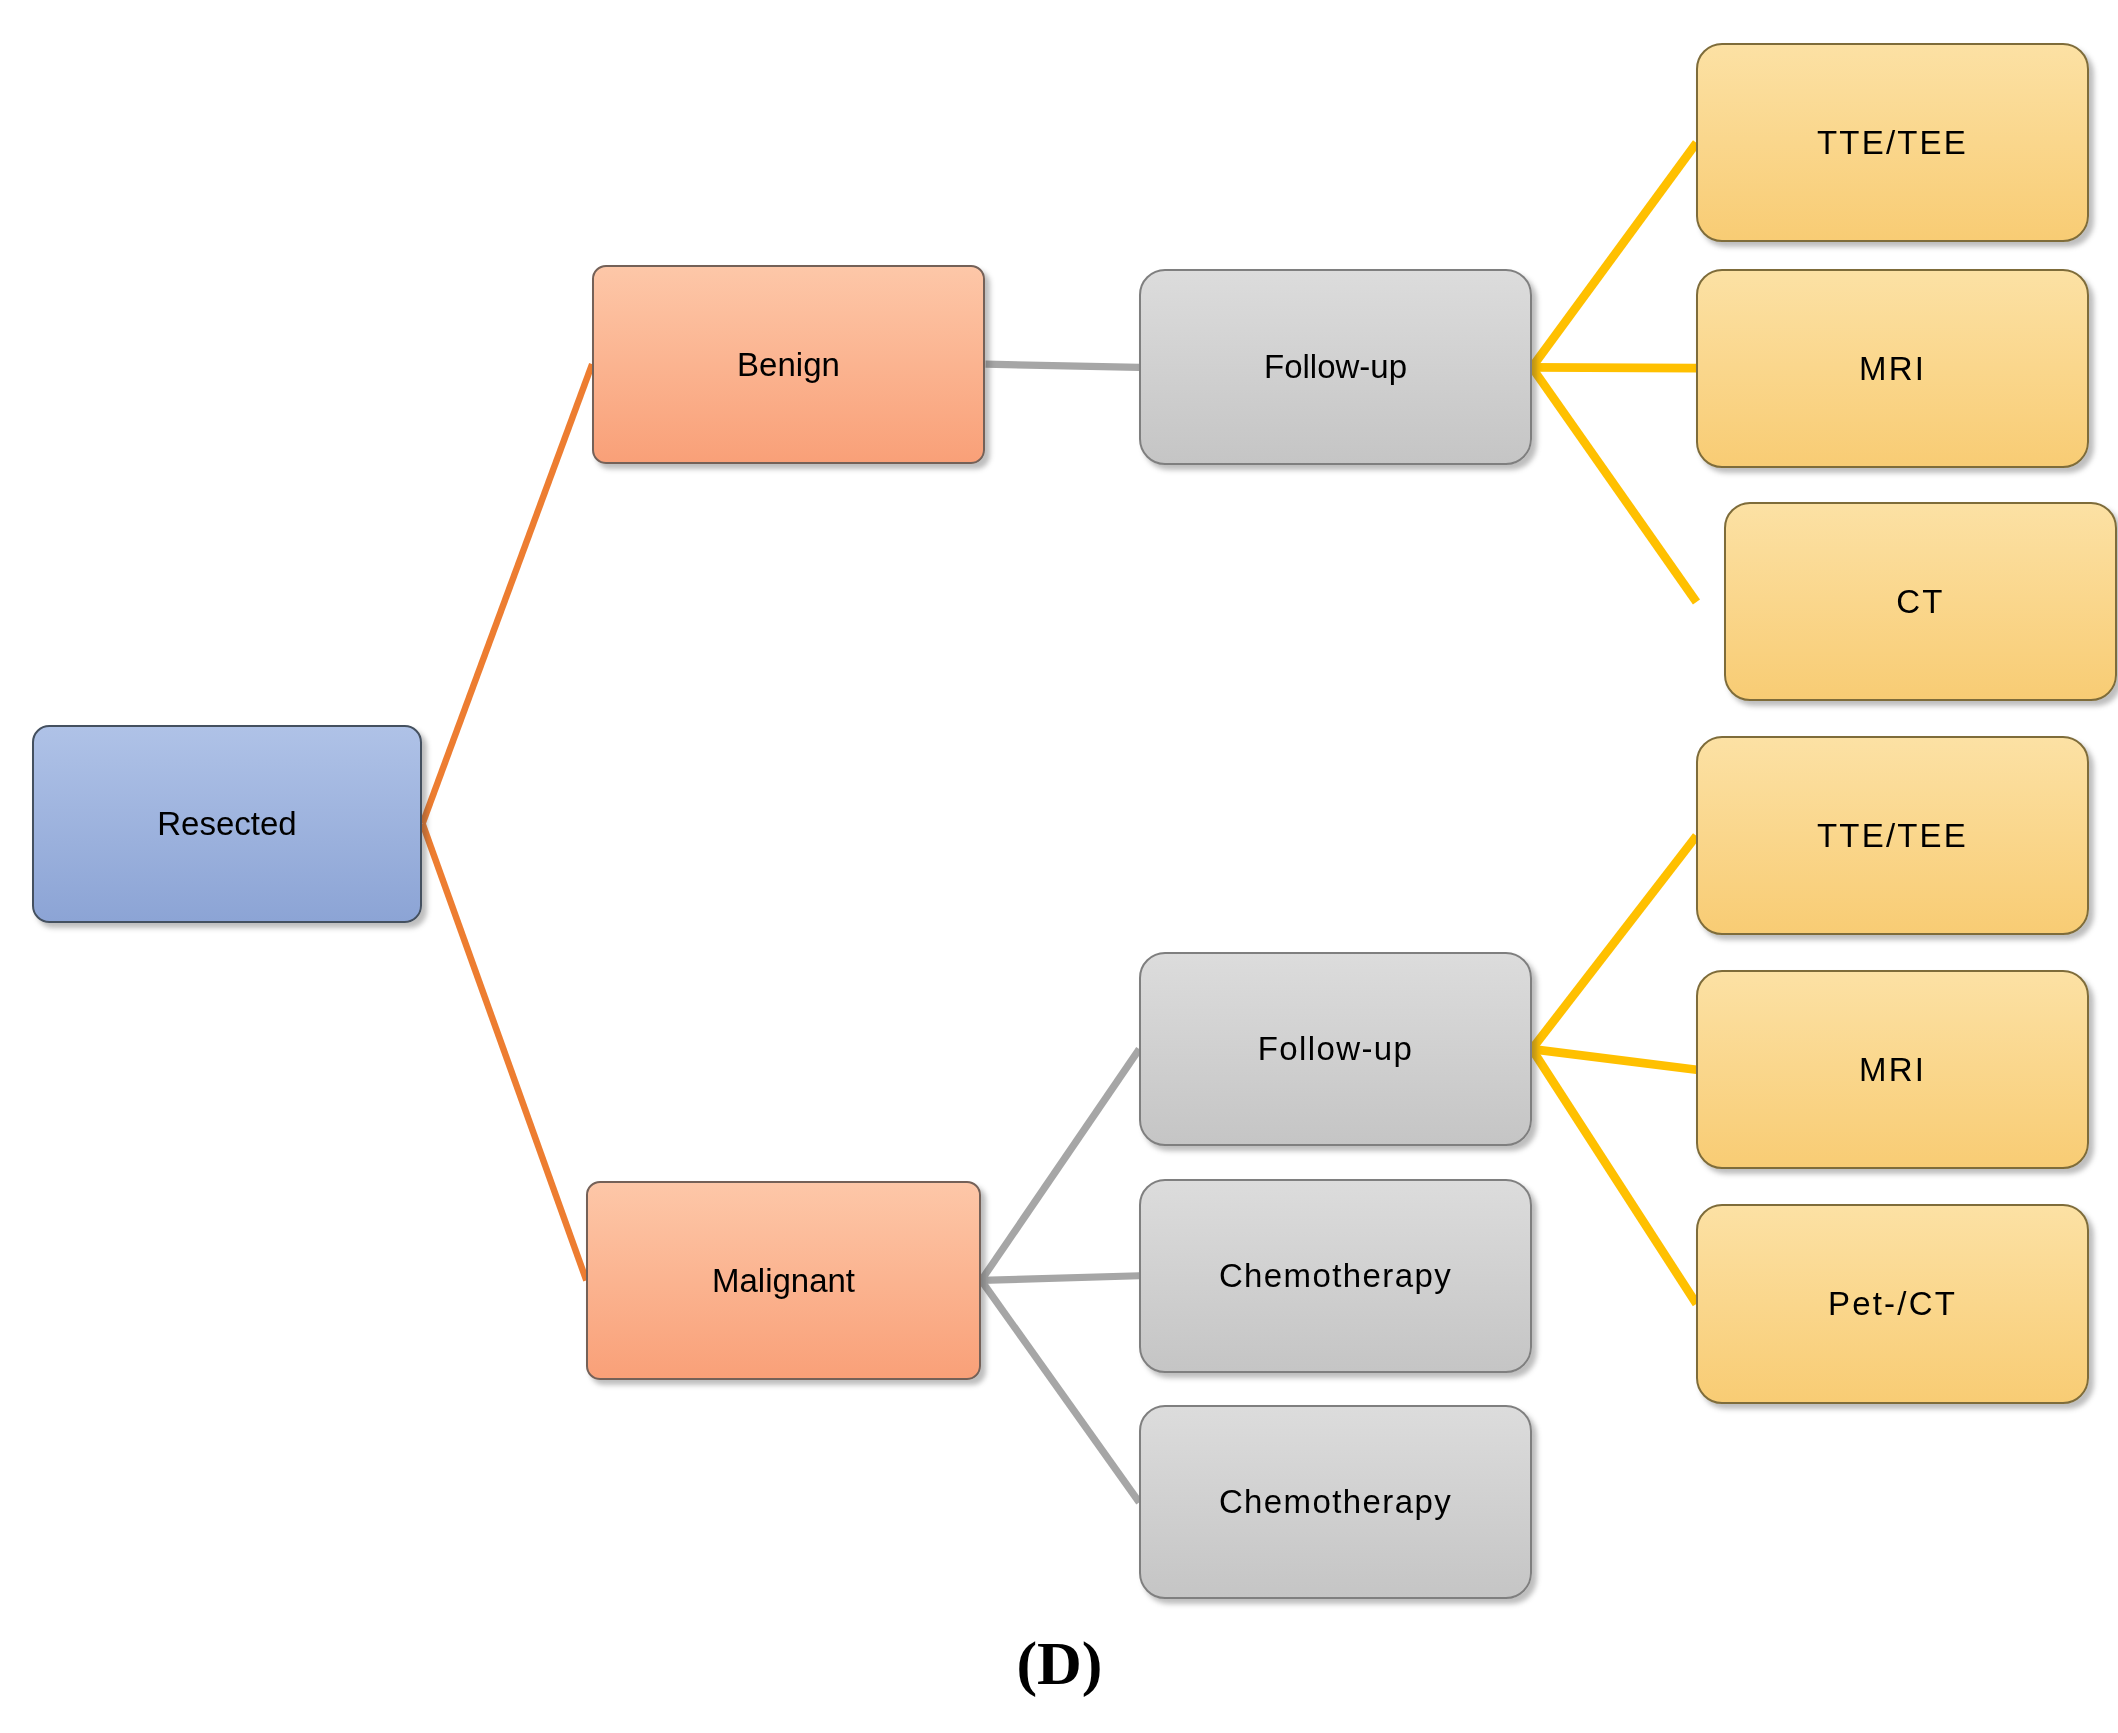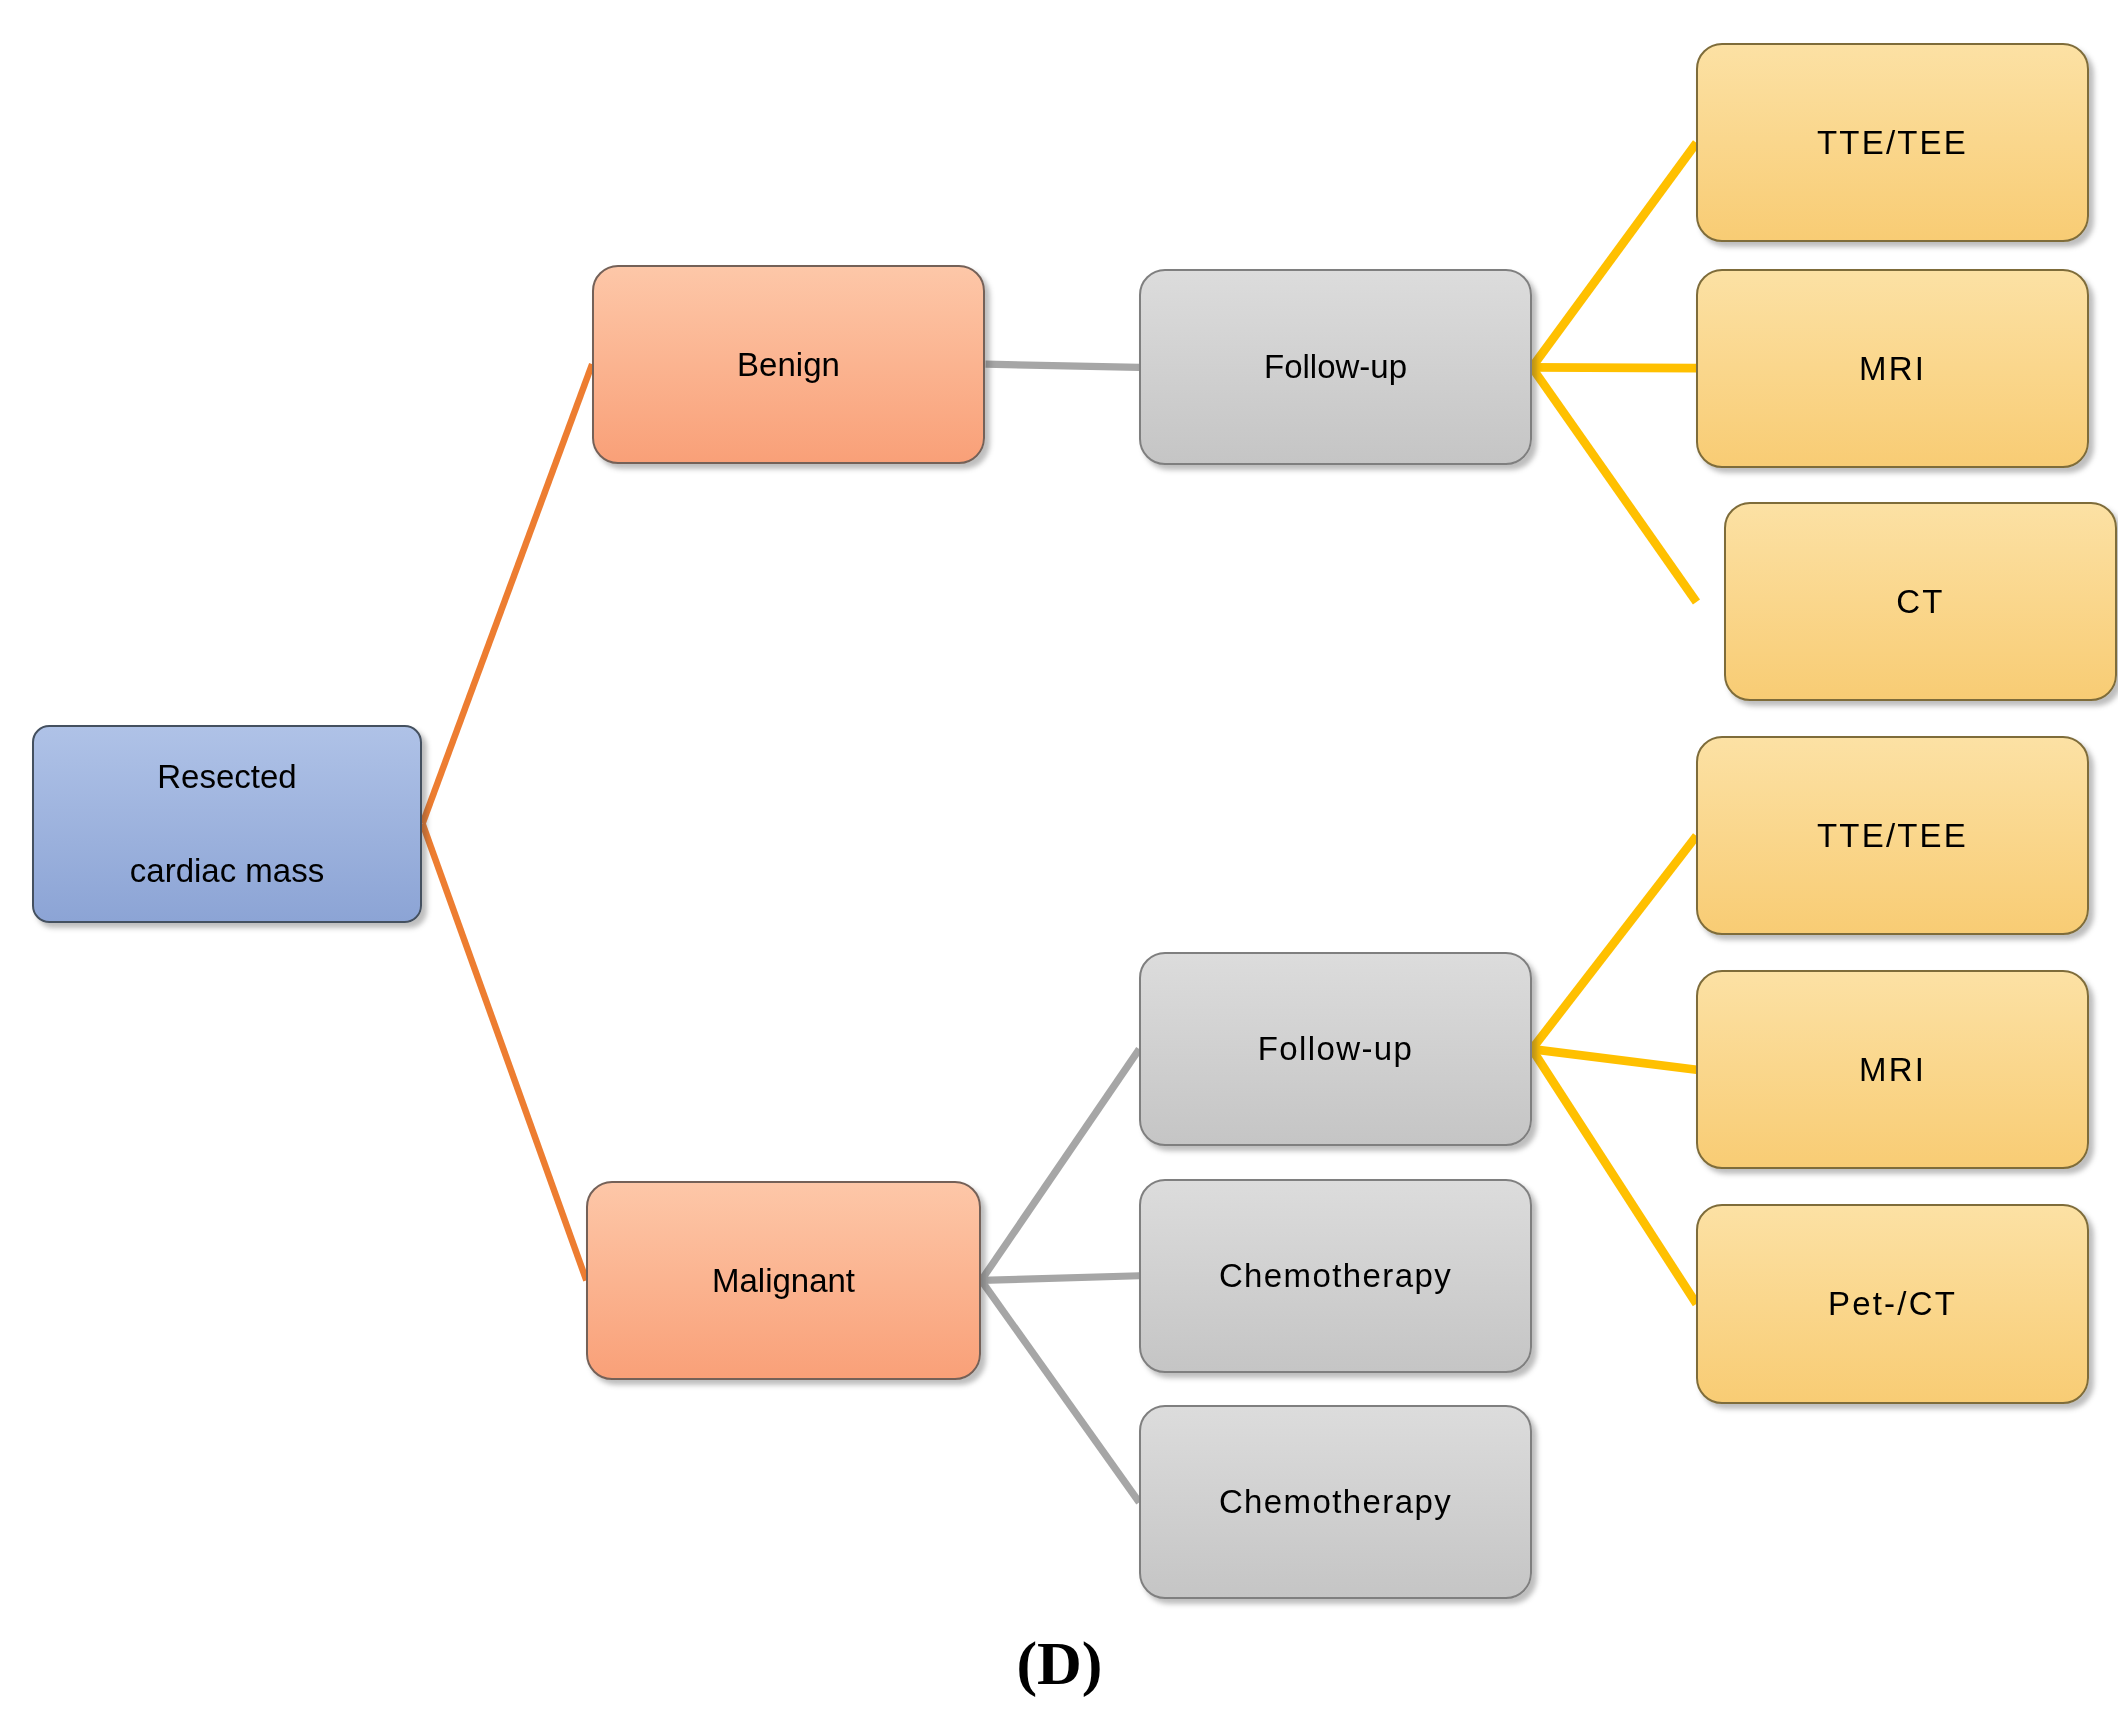--- a/index.html
+++ b/index.html
@@ -30,21 +30,21 @@
     box-shadow: 4.3px 5px 5px rgba(70,70,70,0.35);
   }
   .node.blue {
     background: linear-gradient(180deg, var(--blue-top) 0%, var(--blue-bottom) 100%);
     border: 2.2px solid var(--blue-border);
     border-radius: 17.3px;
   }
   .node.salmon {
     background: linear-gradient(180deg, var(--salmon-top) 0%, var(--salmon-bottom) 100%);
     border: 2.2px solid var(--salmon-border);
-    border-radius: 26px;
+    border-radius: 14px;
     text-align: right;
   }
   .node.gray {
     background: linear-gradient(180deg, var(--gray-top) 0%, var(--gray-bottom) 100%);
     border: 2.2px solid var(--gray-border);
     border-radius: 26px;
   }
   .node.yellow {
     background: linear-gradient(180deg, var(--yellow-top) 0%, var(--yellow-bottom) 100%);
     border: 2.2px solid var(--yellow-border);
@@ -91,21 +91,20 @@
       <line x1="1359" y1="1774" x2="1578" y2="1767.5" stroke="#A6A6A6" stroke-width="10"></line>
       <line x1="1359" y1="1774" x2="1578" y2="2081.5" stroke="#A6A6A6" stroke-width="10"></line>
       <line x1="2122" y1="1453.5" x2="2350" y2="1158" stroke="#FFC000" stroke-width="12"></line>
       <line x1="2122" y1="1453.5" x2="2350" y2="1482" stroke="#FFC000" stroke-width="12"></line>
       <line x1="2122" y1="1453.5" x2="2350" y2="1806.5" stroke="#FFC000" stroke-width="12"></line>
     </svg>
 
   <div class="node blue" style="left: 32px; top: 725px; width: 390px; height: 198px;">
     <div class="stack">
       <span>Resected</span>
-      <span>cardiac mass</span>
     </div>
   </div>
 
   <div class="node salmon" style="left: 592px; top: 265px; width: 393px; height: 199px;">
     <span>Benign</span>
   </div>
 
   <div class="node salmon" style="left: 586px; top: 1181px; width: 395px; height: 199px;">
     <span>Malignant</span>
   </div>

